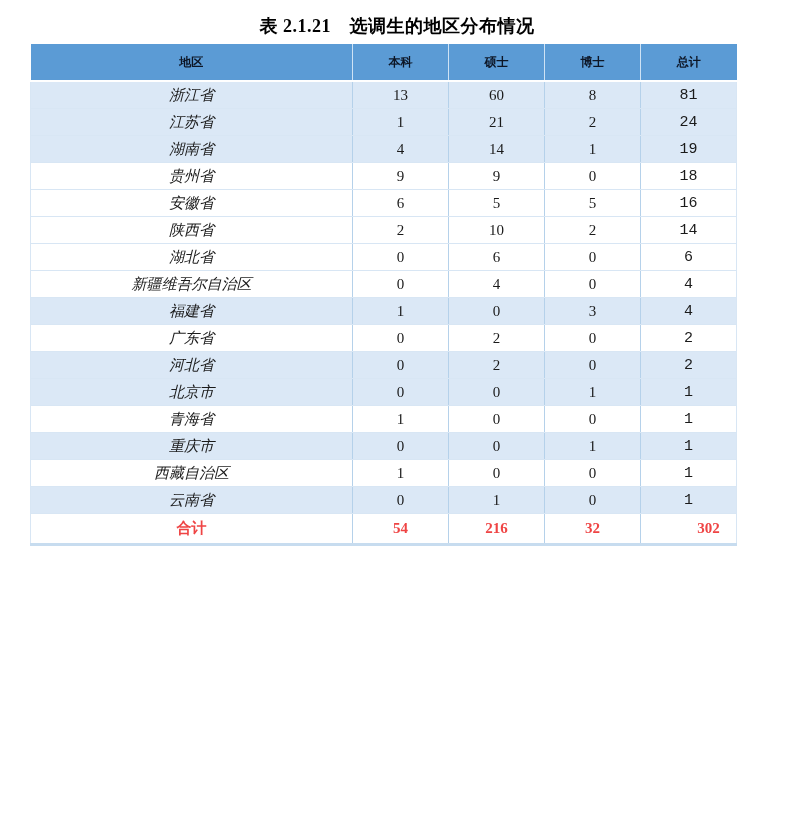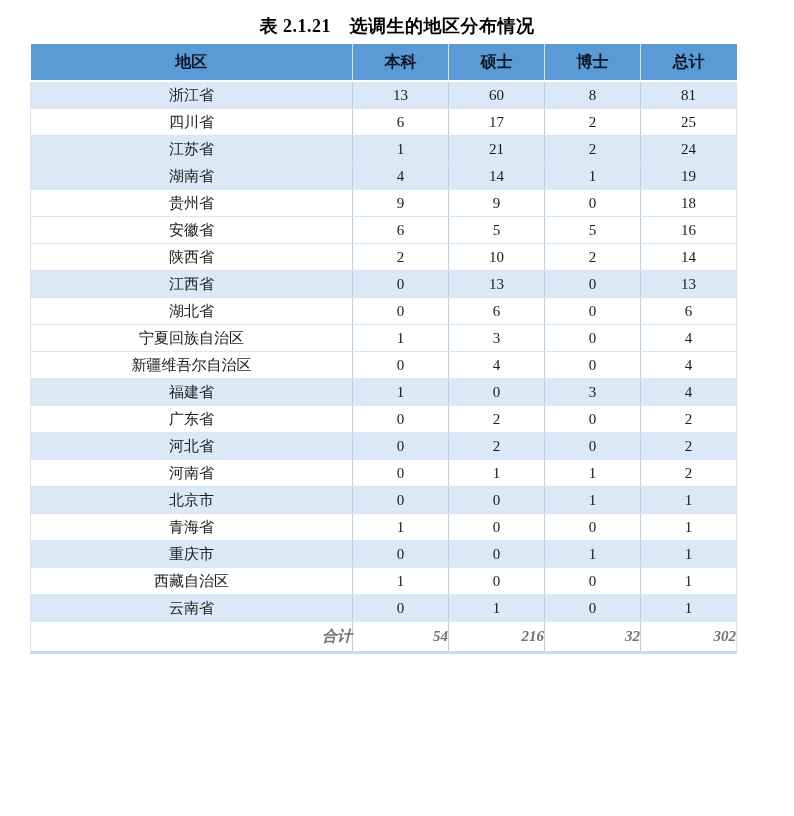--- a/index.html
+++ b/index.html
@@ -35,53 +35,52 @@
     border-collapse: collapse;
     table-layout: fixed;
     font-size: 15px;
   }
   table.dist col.c-region { width: 322px; }
   table.dist col.c-num    { width: 96px; }
   table.dist thead th {
     background: #5B9BD5;
     color: #0d1626;
     font-weight: bold;
-    font-size: 16px;
+    font-size: 12px;
     height: 36px;
     text-align: center;
     vertical-align: middle;
     border-left: 1px solid #cfe3f5;
     border-bottom: 2px solid #ffffff;
     padding: 0;
   }
   table.dist thead th:first-child { border-left: none; }
   table.dist tbody td {
     height: 26px;
     text-align: center;
     vertical-align: middle;
     border-left: 1px solid #b5d1ea;
     border-bottom: 1px solid #d8e6f4;
     padding: 0;
     color: #1a1a1a;
     background: #ffffff;
   }
-  table.dist tbody td:first-child { border-left: 1px solid #d8e6f4; }
-  table.dist tbody td:last-child  { border-right: 1px solid #d8e6f4; }
+  table.dist tbody td:first-child { border-left: 1px solid #d8e6f4; font-style: italic; }
+  table.dist tbody td:last-child  { border-right: 1px solid #d8e6f4; font-family: Liberation Mono, monospace; }
   table.dist tbody tr.band td { background: #dbe8f6; }
   table.dist tfoot td {
     height: 29px;
-    text-align: right;
+    text-align: center;
     vertical-align: middle;
     font-weight: bold;
     background: #ffffff;
     border-left: 1px solid #b5d1ea;
     border-bottom: 3px solid #c7dcef;
     padding: 0;
-    color: #737373;
-    font-style: italic;
+    color: #ef4444;
   }
   table.dist tfoot td:first-child { border-left: 1px solid #d8e6f4; }
   table.dist tfoot td:last-child  { border-right: 1px solid #d8e6f4; padding-left: 40px; }
 </style>
 </head>
 <body>
 
 <div class="page">
 
   <div class="doc-title">表 2.1.21　选调生的地区分布情况</div>
@@ -104,27 +103,20 @@
       </tr>
     </thead>
     <tbody>
         <tr class="band">
           <td>浙江省</td>
           <td>13</td>
           <td>60</td>
           <td>8</td>
           <td>81</td>
         </tr>
-        <tr>
-          <td>四川省</td>
-          <td>6</td>
-          <td>17</td>
-          <td>2</td>
-          <td>25</td>
-        </tr>
         <tr class="band">
           <td>江苏省</td>
           <td>1</td>
           <td>21</td>
           <td>2</td>
           <td>24</td>
         </tr>
         <tr class="band">
           <td>湖南省</td>
           <td>4</td>
@@ -146,74 +138,53 @@
           <td>5</td>
           <td>16</td>
         </tr>
         <tr>
           <td>陕西省</td>
           <td>2</td>
           <td>10</td>
           <td>2</td>
           <td>14</td>
         </tr>
-        <tr class="band">
-          <td>江西省</td>
-          <td>0</td>
-          <td>13</td>
-          <td>0</td>
-          <td>13</td>
-        </tr>
         <tr>
           <td>湖北省</td>
           <td>0</td>
           <td>6</td>
           <td>0</td>
           <td>6</td>
         </tr>
         <tr>
-          <td>宁夏回族自治区</td>
-          <td>1</td>
+          <td>新疆维吾尔自治区</td>
+          <td>0</td>
+          <td>4</td>
+          <td>0</td>
+          <td>4</td>
+        </tr>
+        <tr class="band">
+          <td>福建省</td>
+          <td>1</td>
+          <td>0</td>
           <td>3</td>
-          <td>0</td>
-          <td>4</td>
-        </tr>
-        <tr>
-          <td>新疆维吾尔自治区</td>
-          <td>0</td>
-          <td>4</td>
-          <td>0</td>
-          <td>4</td>
-        </tr>
-        <tr class="band">
-          <td>福建省</td>
-          <td>1</td>
-          <td>0</td>
-          <td>3</td>
           <td>4</td>
         </tr>
         <tr>
           <td>广东省</td>
           <td>0</td>
           <td>2</td>
           <td>0</td>
           <td>2</td>
         </tr>
         <tr class="band">
           <td>河北省</td>
           <td>0</td>
           <td>2</td>
           <td>0</td>
-          <td>2</td>
-        </tr>
-        <tr>
-          <td>河南省</td>
-          <td>0</td>
-          <td>1</td>
-          <td>1</td>
           <td>2</td>
         </tr>
         <tr class="band">
           <td>北京市</td>
           <td>0</td>
           <td>0</td>
           <td>1</td>
           <td>1</td>
         </tr>
         <tr>

